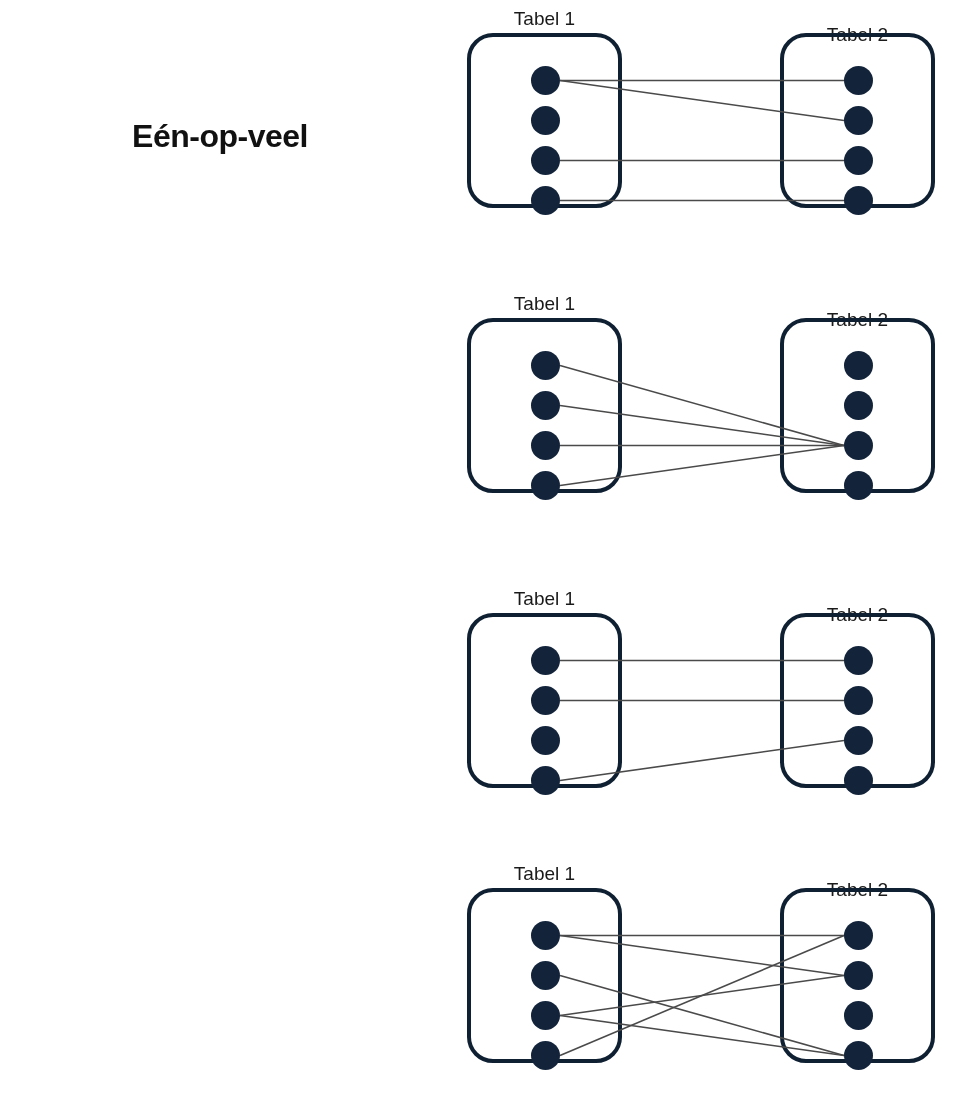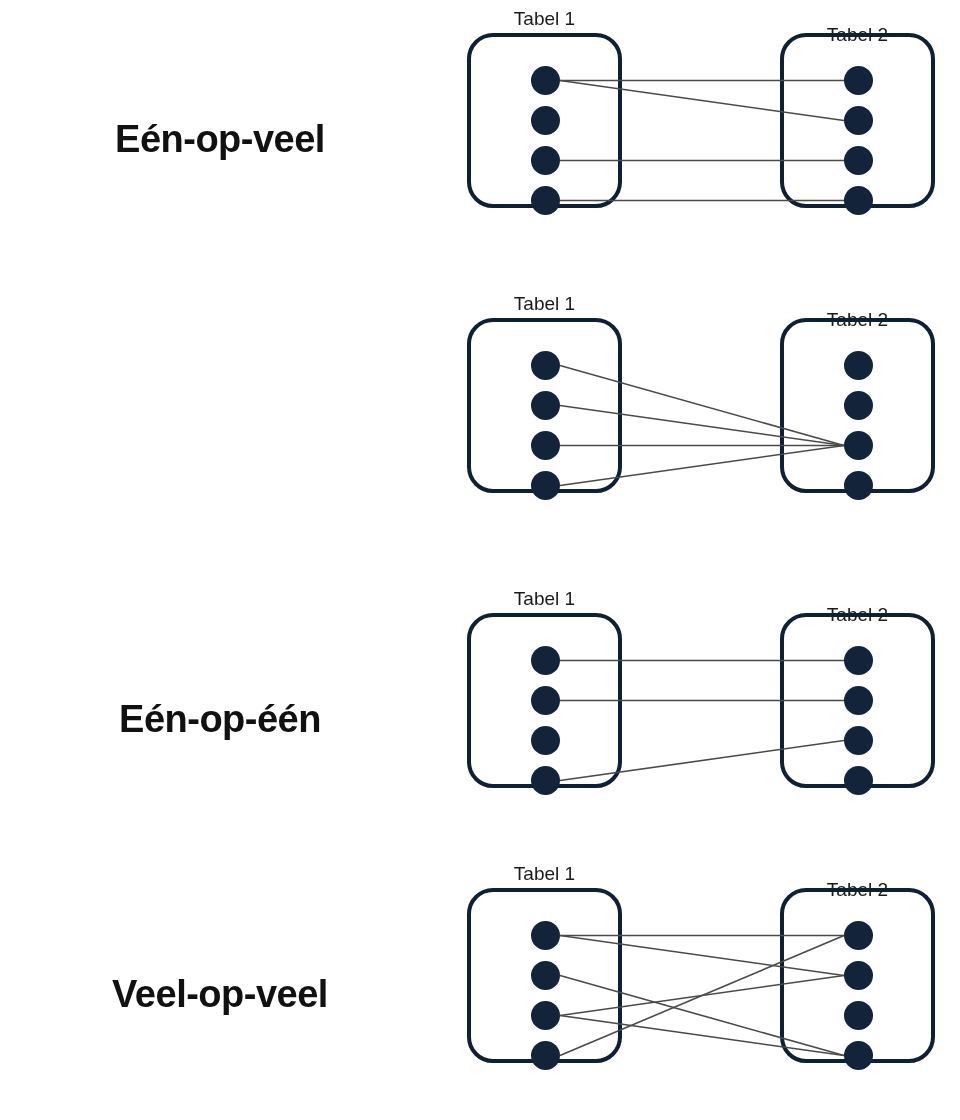--- a/index.html
+++ b/index.html
@@ -33,21 +33,21 @@
   .relation-row.row-1 { top: 285px; }
   .relation-row.row-2 { top: 580px; }
   .relation-row.row-3 { top: 855px; }
 
   .relation-label {
     position: absolute;
     left: 0;
     width: 440px;
     top: 118px;
     text-align: center;
-    font-size: 38px;
+    font-size: 32px;
     font-weight: 700;
     letter-spacing: -0.5px;
     color: #111111;
     font-family: "Liberation Sans", sans-serif;
     white-space: nowrap;
   }
 
   .graph-area {
     position: absolute;
     left: 440px;
@@ -154,21 +154,20 @@
       <div class="node left n2"></div>
       <div class="node left n3"></div>
       <div class="node right n0"></div>
       <div class="node right n1"></div>
       <div class="node right n2"></div>
       <div class="node right n3"></div>
     </div>
   </div>
 
   <div class="relation-row row-2">
-    <div class="relation-label">Eén-op-één</div>
     <div class="graph-area">
       <div class="table-caption caption-left">Tabel 1</div>
       <div class="table-caption caption-right">Tabel 2</div>
       <div class="table-box box-left"></div>
       <div class="table-box box-right"></div>
       <svg class="edges" viewBox="0 0 520 280">
           <line x1="120" y1="80.5" x2="404" y2="80.5"></line>
           <line x1="120" y1="120.5" x2="404" y2="120.5"></line>
           <line x1="120" y1="200.5" x2="404" y2="160.5"></line>
         </svg>
@@ -177,21 +176,20 @@
       <div class="node left n2"></div>
       <div class="node left n3"></div>
       <div class="node right n0"></div>
       <div class="node right n1"></div>
       <div class="node right n2"></div>
       <div class="node right n3"></div>
     </div>
   </div>
 
   <div class="relation-row row-3">
-    <div class="relation-label">Veel-op-veel</div>
     <div class="graph-area">
       <div class="table-caption caption-left">Tabel 1</div>
       <div class="table-caption caption-right">Tabel 2</div>
       <div class="table-box box-left"></div>
       <div class="table-box box-right"></div>
       <svg class="edges" viewBox="0 0 520 280">
           <line x1="120" y1="80.5" x2="404" y2="80.5"></line>
           <line x1="120" y1="80.5" x2="404" y2="120.5"></line>
           <line x1="120" y1="120.5" x2="404" y2="200.5"></line>
           <line x1="120" y1="160.5" x2="404" y2="120.5"></line>

